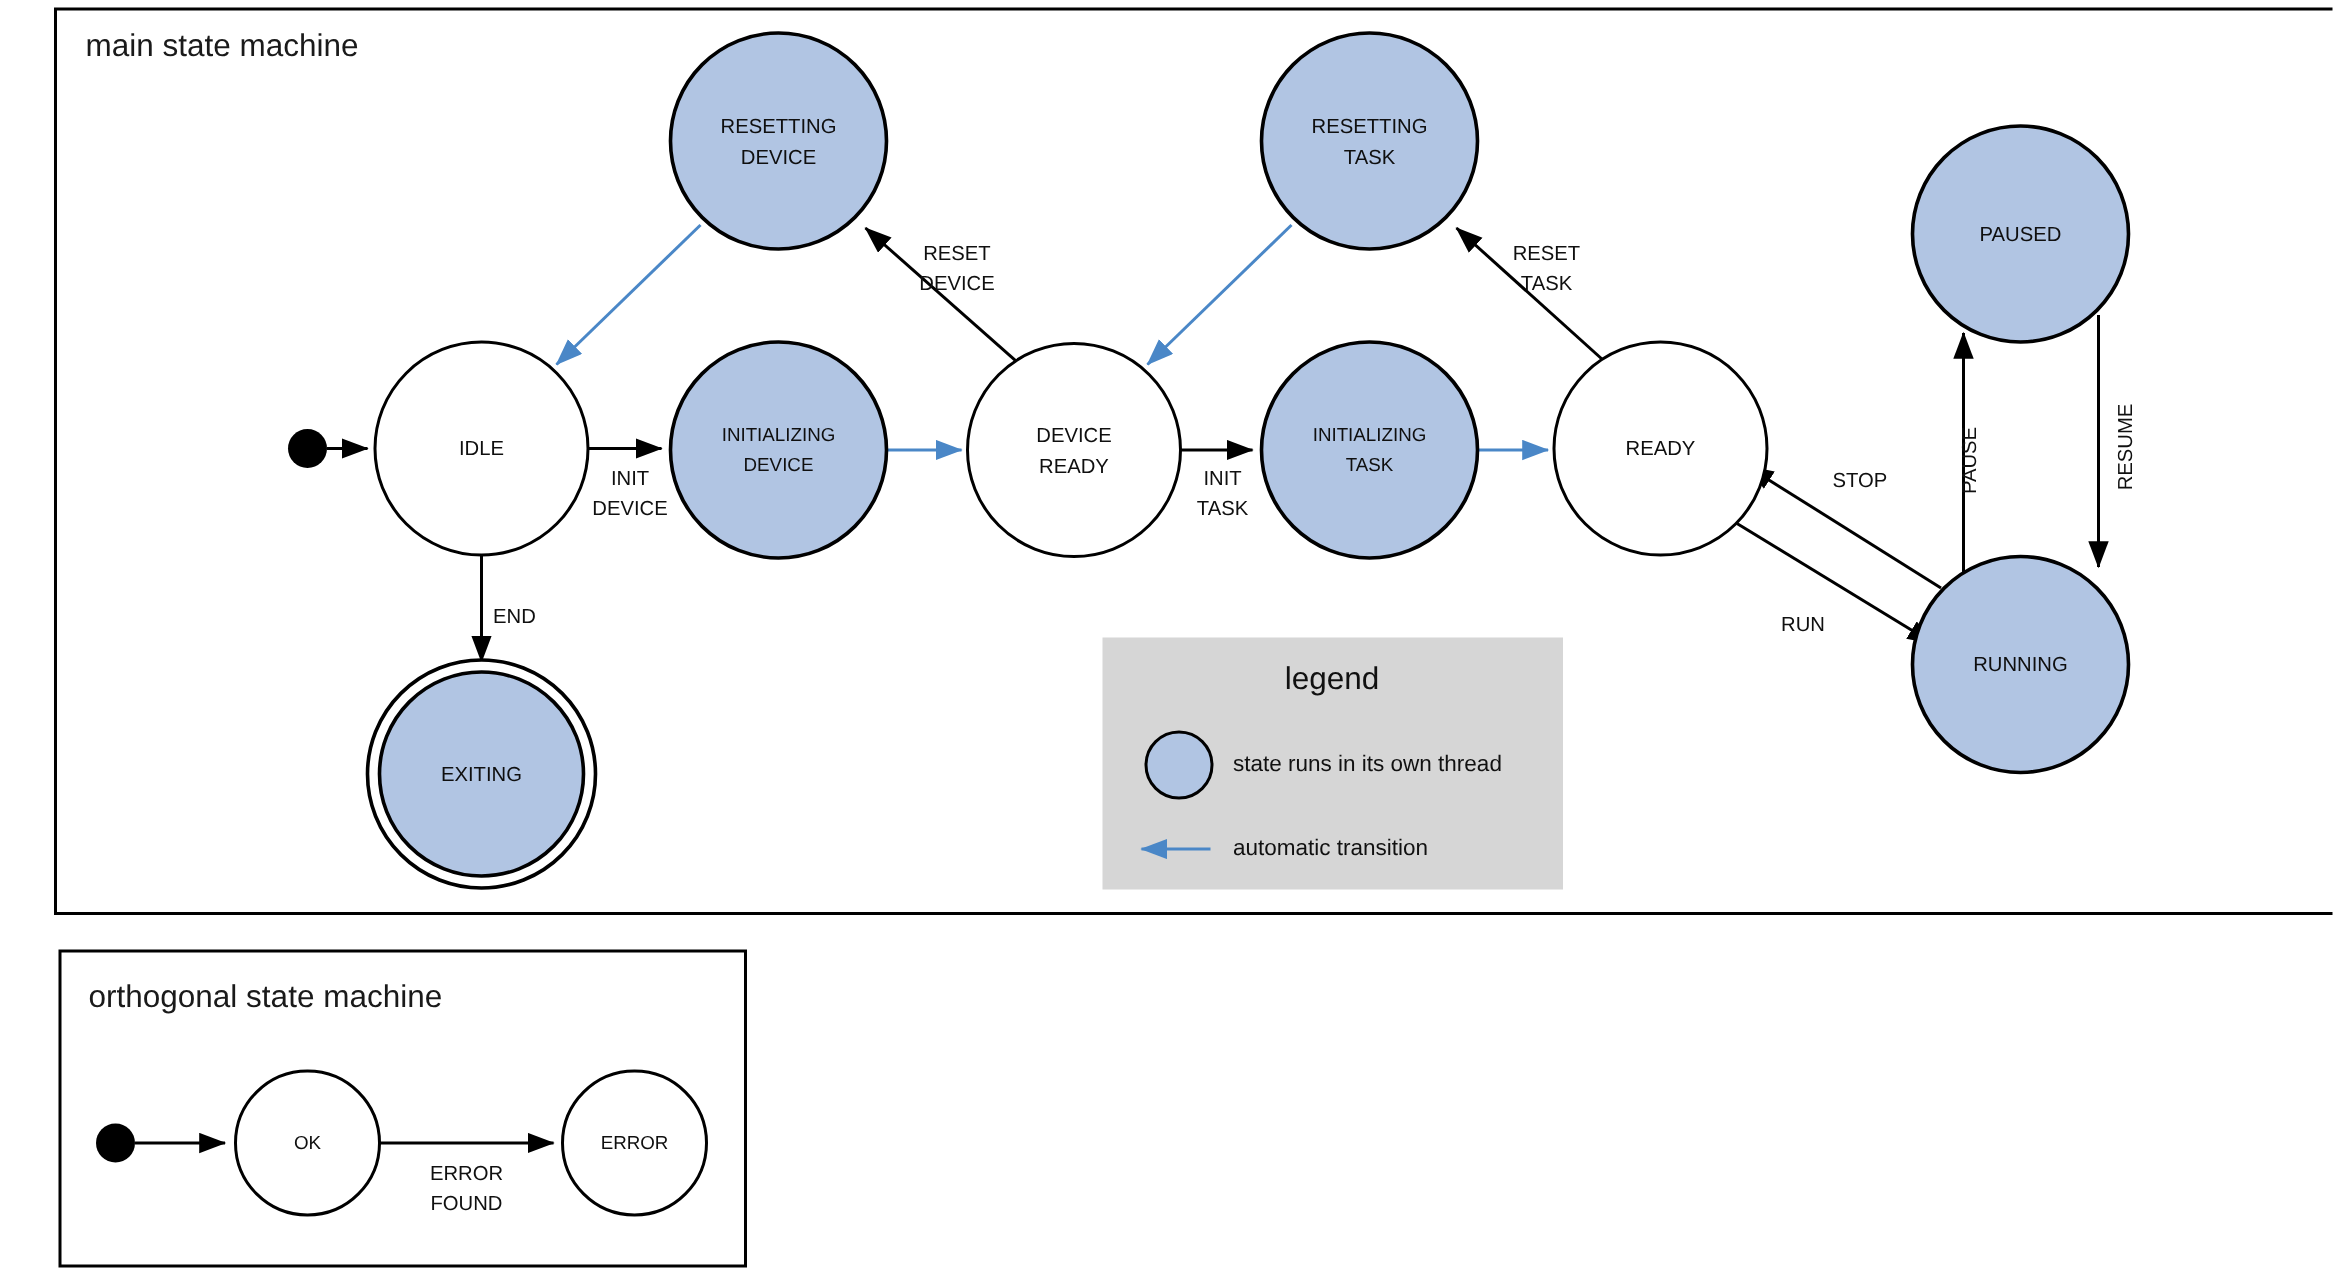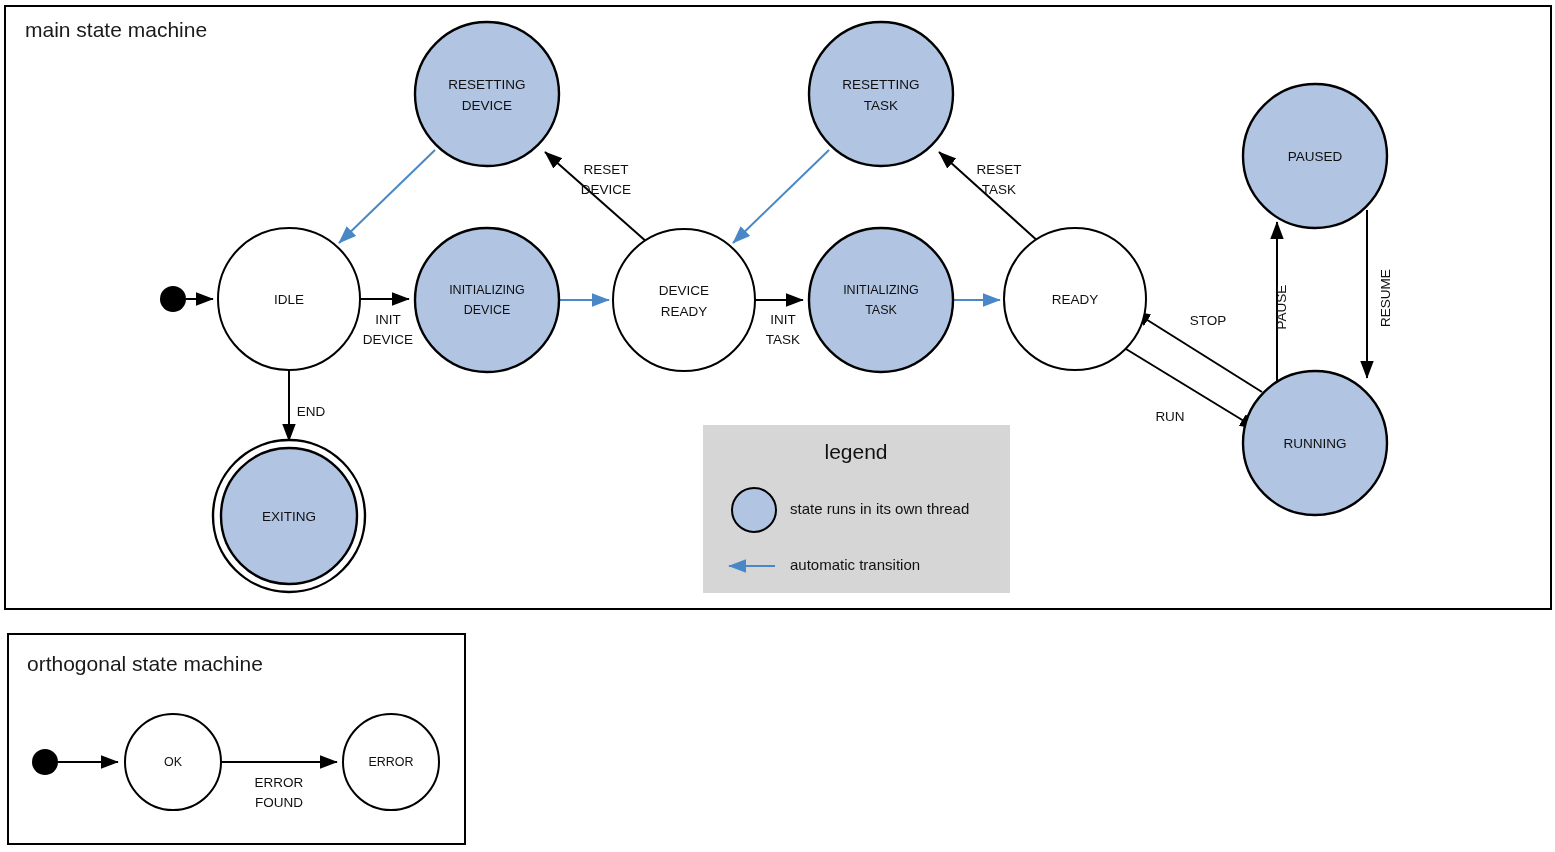--- a/index.html
+++ b/index.html
@@ -10,20 +10,21 @@
   body {
     width: 1555px;
     height: 852px;
     font-family: "Liberation Sans", sans-serif;
     overflow: hidden;
   }
   #diagram-root {
     position: relative;
     width: 1417px;
     height: 852px;
+    margin-left: 32px;
   }
   svg.canvas {
     position: absolute;
     left: 0;
     top: 0;
     width: 1555px;
     height: 852px;
   }
   .frame-rect {
     fill: none;

